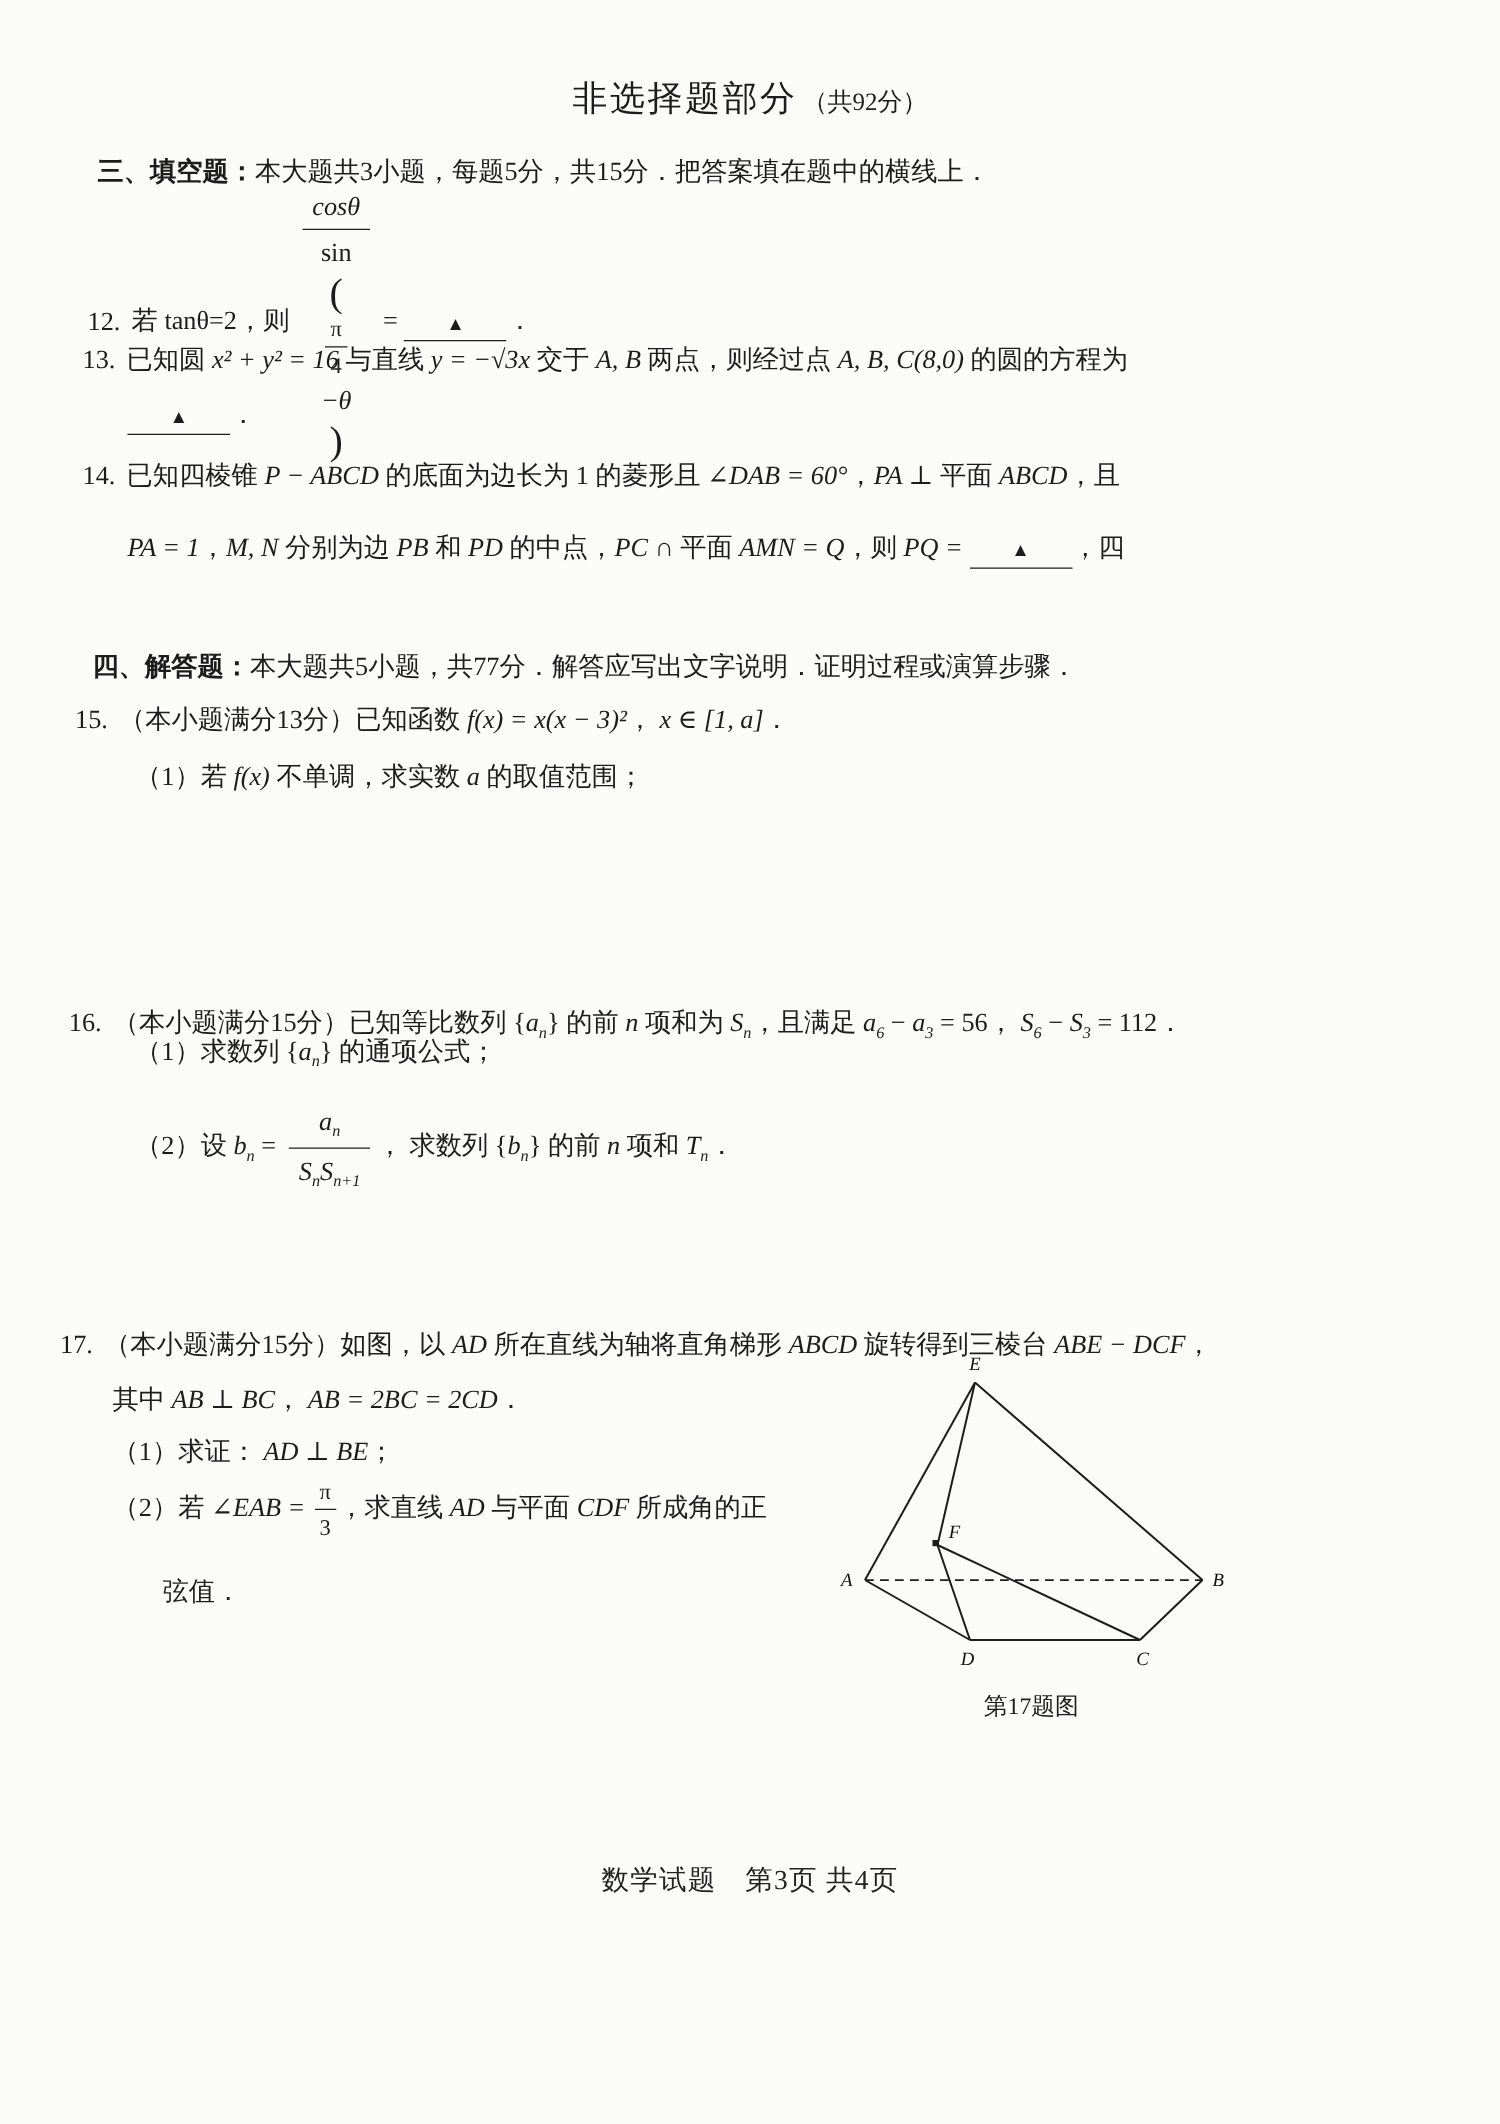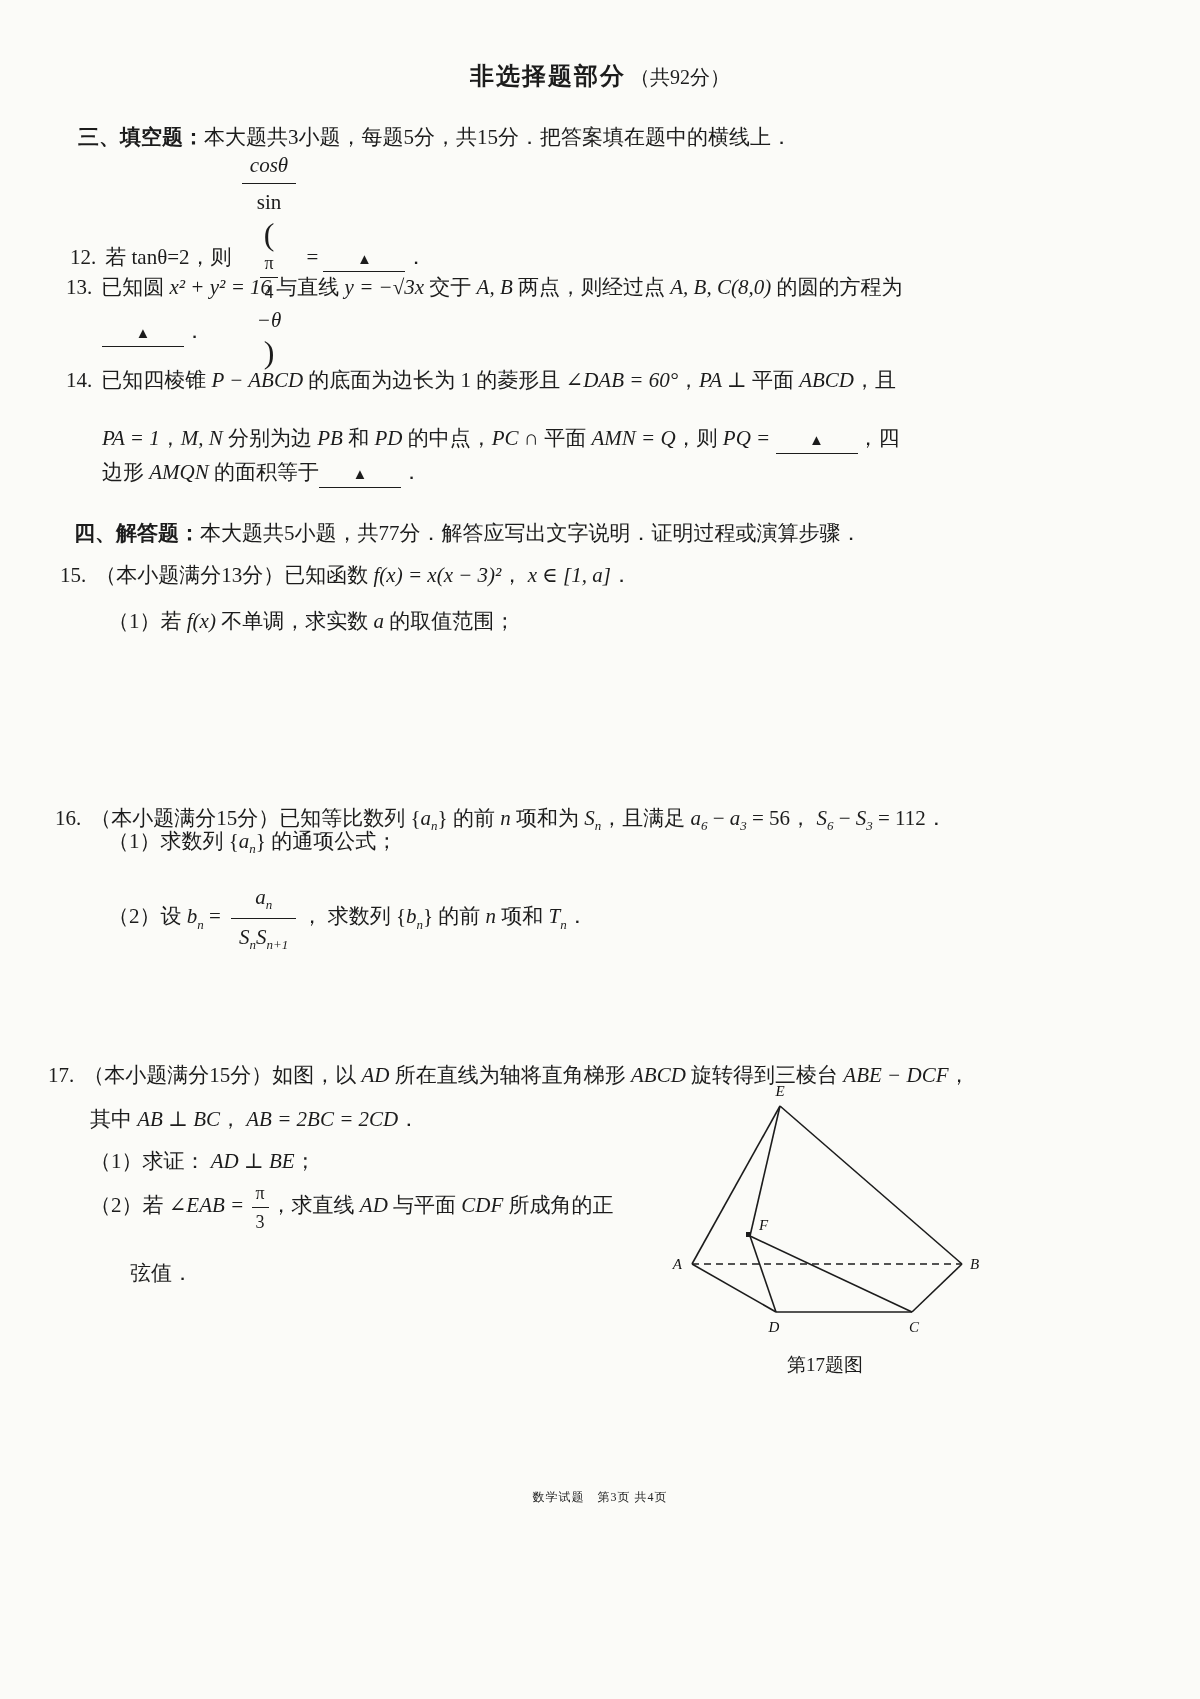--- a/index.html
+++ b/index.html
@@ -11,36 +11,36 @@
     color:#1c1c1c;
     overflow:hidden;
     margin:0 auto;
   }
   .line{position:absolute;font-size:21px;line-height:1.45;white-space:nowrap;}
   .qlabel{margin-right:9px;}
   .mi{font-style:italic;}
   sub{font-size:13px;font-style:italic;}
   .heading .prefix{font-weight:bold;}
   .title-wrap{position:absolute;top:60px;left:0;width:100%;text-align:center;}
-  .title-main{font-size:24px;font-weight:bold;letter-spacing:2px;}
+  .title-main{font-size:28px;font-weight:normal;letter-spacing:2px;}
   .title-score{font-size:20px;}
   .frac{display:inline-block;vertical-align:middle;text-align:center;margin:0 5px;}
   .fnum{display:block;padding:0 8px 3px;border-bottom:1.6px solid #1c1c1c;}
   .fden{display:block;padding:3px 8px 0;}
   .fden-inner{display:flex;align-items:center;justify-content:center;flex-direction:column;}
   .frac.inner{margin:0 2px;font-size:18px;}
   .frac.inner .fnum{padding:0 4px 1px;border-bottom:1.3px solid #1c1c1c;}
   .frac.inner .fden{padding:1px 4px 0;}
   .paren{font-size:32px;font-weight:300;line-height:1;}
   .blank{
     display:inline-block;min-width:66px;border-bottom:1.6px solid #1c1c1c;
     text-align:center;padding:0 8px 2px;font-size:15px;line-height:1.3;
     vertical-align:baseline;
   }
-  .footer{position:absolute;top:1489px;left:0;width:100%;text-align:center;font-size:12px;letter-spacing:1px;color:#222;}
+  .footer{position:absolute;top:1489px;left:0;width:100%;text-align:center;font-size:22px;letter-spacing:1px;color:#222;}
   .fig-caption{position:absolute;left:660px;top:1352px;width:330px;text-align:center;font-size:19px;}
   svg text{font-family:"Liberation Serif","DejaVu Serif",serif;font-style:italic;font-size:15px;fill:#111;}
 </style>
 </head>
 <body>
 
 <div class="page">
 
   <div class="title-wrap">
     <span class="title-main">非选择题部分</span>
@@ -71,23 +71,20 @@
   </div>
   <div class="line" style="left:102px;top:316px;">
     <span class="blank"><span>▲</span></span><span>．</span>
   </div>
 
   <div class="line" style="left:66px;top:365px;">
     <span class="qlabel">14.</span><span>已知四棱锥 </span><span class="mi">P − ABCD</span><span> 的底面为边长为 1 的菱形且 </span><span class="mi">∠DAB = 60°</span><span>，</span><span class="mi">PA ⊥</span><span> 平面 </span><span class="mi">ABCD</span><span>，且</span>
   </div>
   <div class="line" style="left:102px;top:411px;margin-top:12px;">
     <span class="mi">PA = 1</span><span>，</span><span class="mi">M, N</span><span> 分别为边 </span><span class="mi">PB</span><span> 和 </span><span class="mi">PD</span><span> 的中点，</span><span class="mi">PC ∩</span><span> 平面 </span><span class="mi">AMN = Q</span><span>，则 </span><span class="mi">PQ = </span><span class="blank"><span>▲</span></span><span>，四</span>
-  </div>
-  <div class="line" style="left:102px;top:457px;">
-    <span>边形 </span><span class="mi">AMQN</span><span> 的面积等于</span><span class="blank"><span>▲</span></span><span>．</span>
   </div>
 
   <div class="line heading" style="left:74px;top:518px;">
     <span class="prefix">四、解答题：</span><span>本大题共5小题，共77分．解答应写出文字说明．证明过程或演算步骤．</span>
   </div>
 
   <div class="line" style="left:60px;top:560px;">
     <span class="qlabel">15.</span><span>（本小题满分13分）已知函数 </span><span class="mi">f(x) = x(x − 3)²</span><span>， </span><span class="mi">x ∈ [1, a]</span><span>．</span>
   </div>
   <div class="line" style="left:108px;top:606px;">

